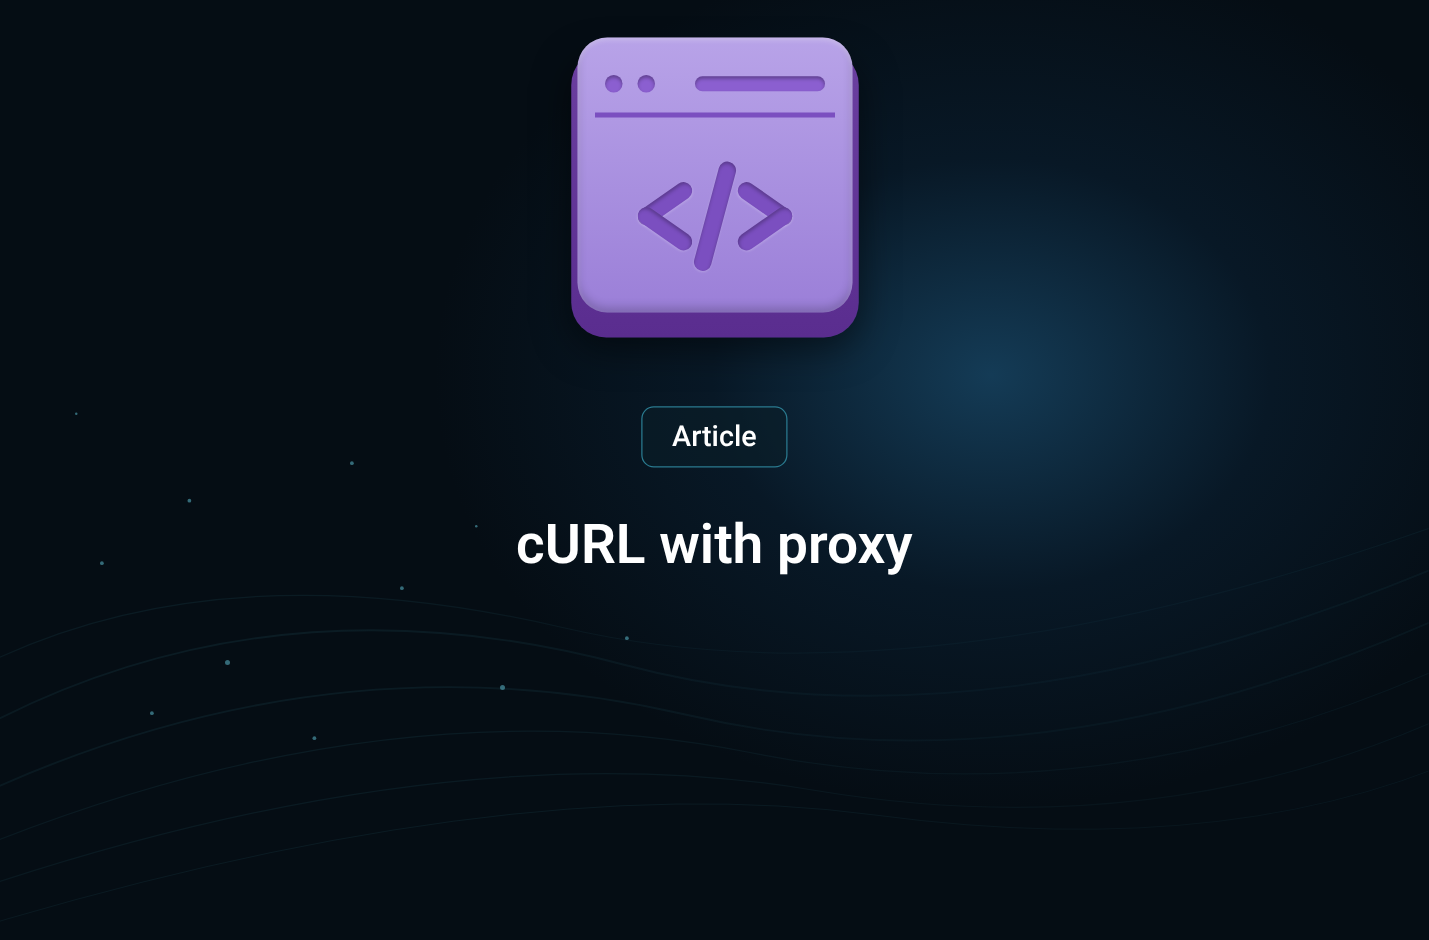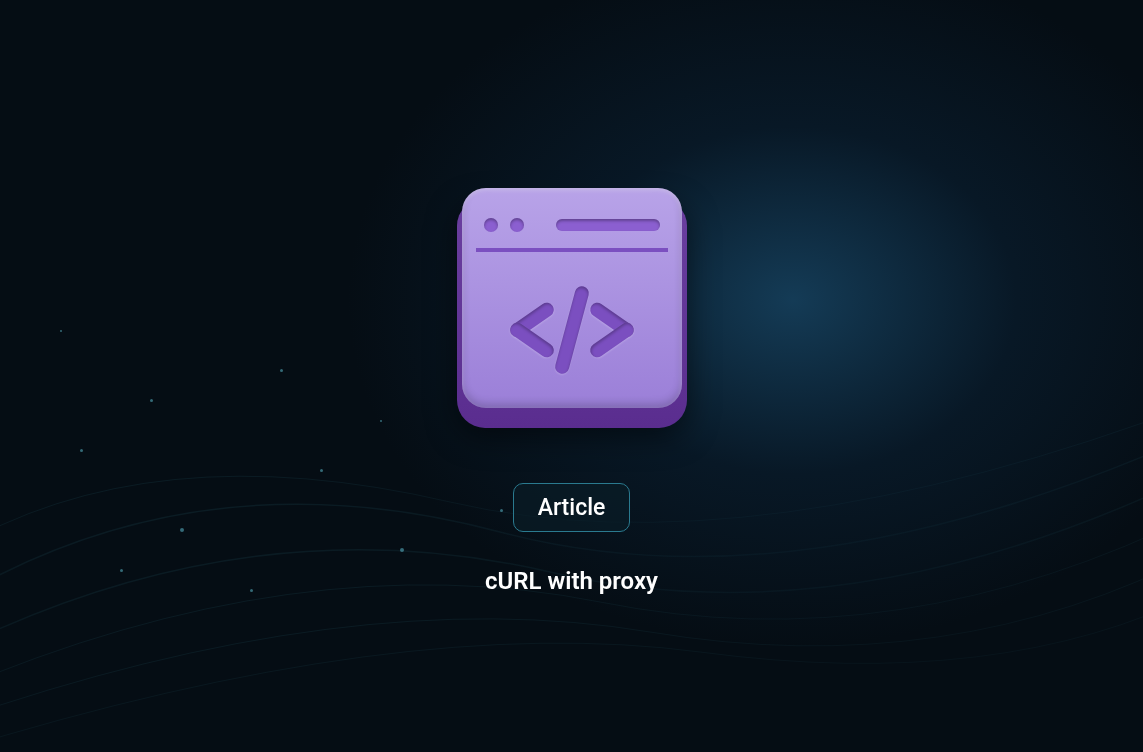--- a/index.html
+++ b/index.html
@@ -37,21 +37,20 @@
   opacity: 0.4;
 }
 
 .content {
   position: relative;
   width: 100%;
   height: 100%;
   display: flex;
   flex-direction: column;
   align-items: center;
-  justify-content: center;
   padding-top: 30px;
   z-index: 2;
 }
 
 .icon-container {
   width: 230px;
   height: 240px;
   position: relative;
   margin-bottom: 55px;
 }
@@ -177,21 +176,21 @@
   border-radius: 10px;
   background: rgba(10, 30, 40, 0.6);
   color: #ffffff;
   font-size: 23px;
   font-weight: 500;
   margin-bottom: 35px;
 }
 
 .title {
   color: #ffffff;
-  font-size: 24px;
+  font-size: 44px;
   font-weight: 600;
 }
 
 .particles {
   pointer-events: none;
 }
 
 .particle {
   position: absolute;
   width: 3px;

